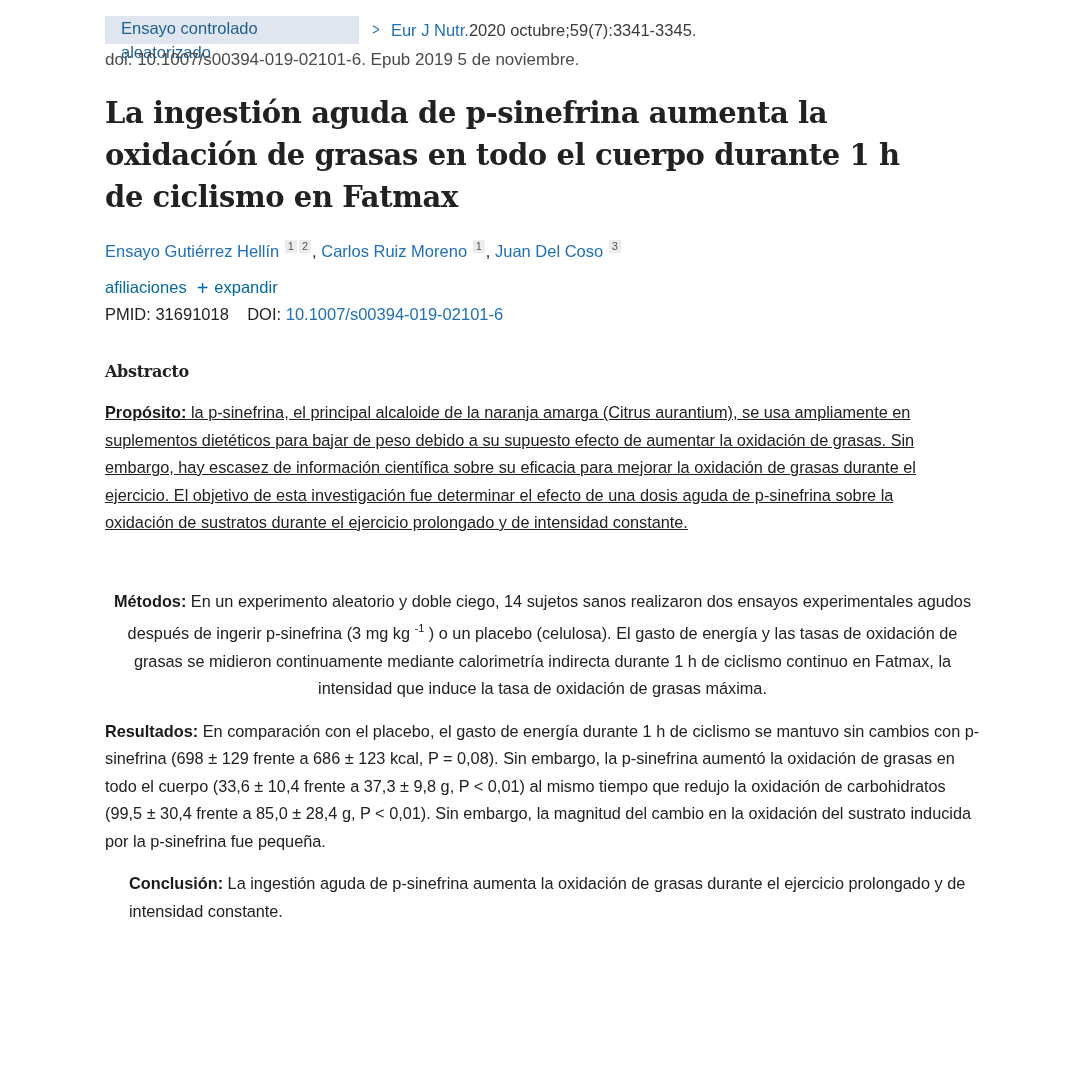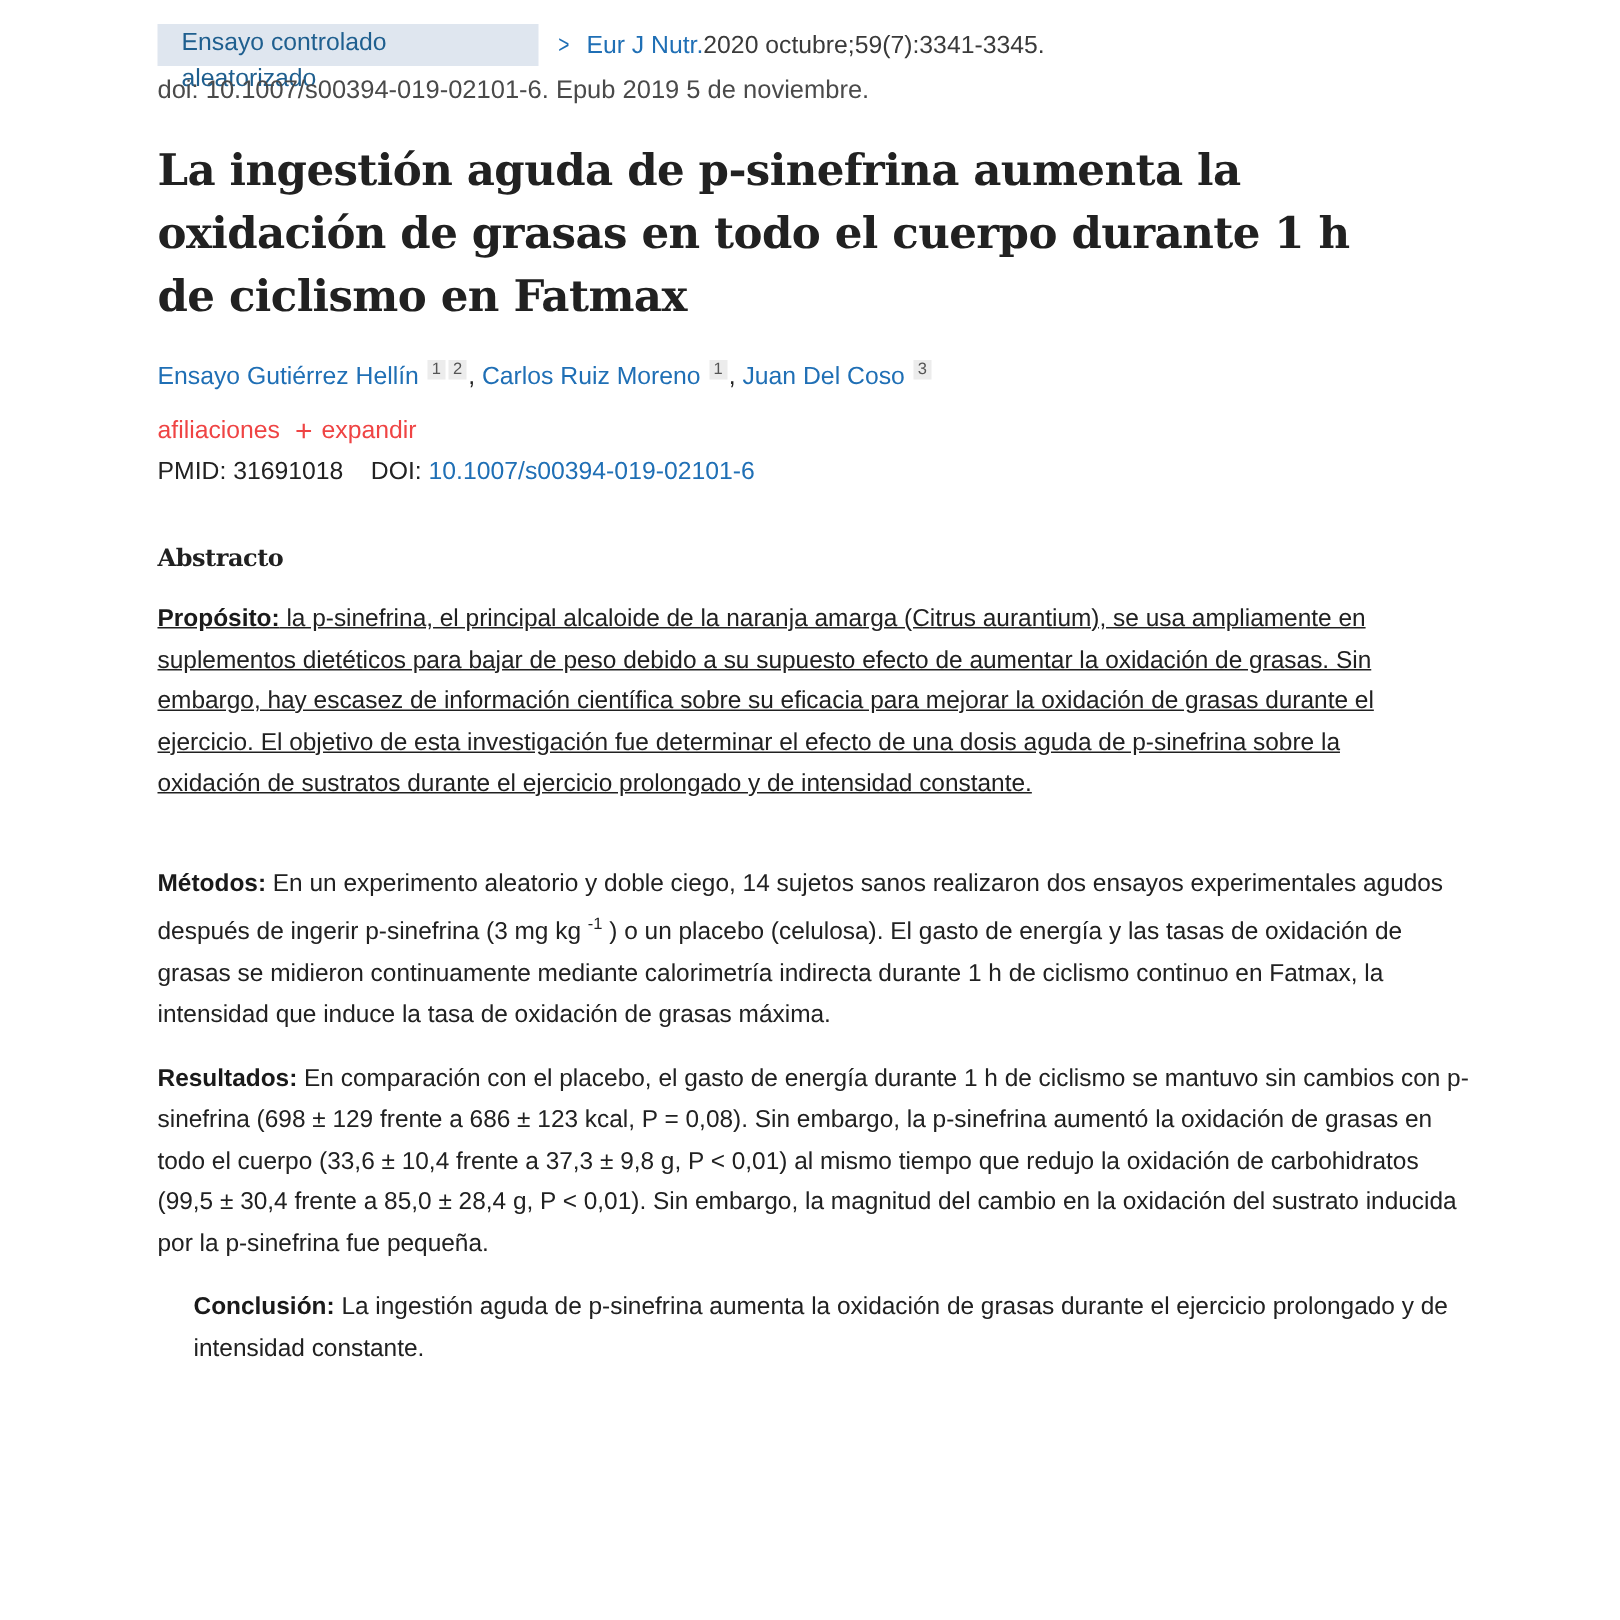--- a/index.html
+++ b/index.html
@@ -22,32 +22,32 @@
     font-family: "DejaVu Serif", "Liberation Serif", serif;
     font-size: 29px; line-height: 42px; font-weight: bold; color: #212121;
     margin: 22px 0 0 0; letter-spacing: -0.4px; width: 820px;
   }
   .authors { margin-top: 22px; font-size: 16.5px; color: #1f6fb5; }
   .authors .sup {
     display: inline-block; background: #ececec; color: #555; font-size: 11px;
     padding: 0 3px; line-height: 13px; vertical-align: 7px; margin: 0 1px;
   }
   .authors .comma { color: #212121; }
-  .affil { margin-top: 17px; font-size: 16.5px; color: #ef4444; display: flex; align-items: center; text-align: right; }
+  .affil { margin-top: 17px; font-size: 16.5px; color: #0369a1; display: flex; align-items: center; text-align: right; }
   .affil .plus { font-size: 20px; margin: 0 6px 0 10px; line-height: 16px; }
   .ids { margin-top: 8px; font-size: 16.5px; color: #212121; }
   .ids .doi-link { color: #1f6fb5; margin-top: 24px; }
   h2.abstract-h {
     font-family: "DejaVu Serif", "Liberation Serif", serif;
     font-size: 16px; font-weight: bold; margin: 38px 0 0 0; color: #212121; letter-spacing: -0.3px;
   }
   .para { font-size: 16.3px; line-height: 27.5px; color: #212121; margin: 0; }
   .para b { font-weight: bold; color: #1a1a1a; }
   .p1 { margin-top: 18px; width: 820px; text-decoration: underline; }
-  .p2 { margin-top: 39px; width: 875px; }
+  .p2 { margin-top: 51px; width: 875px; text-align: center; }
   .p3 { margin-top: 15px; width: 875px; }
   .p4 { margin-top: 15px; width: 875px; margin-left: 24px; }
   .sup-inline { font-size: 11px; vertical-align: 7px; }
 </style>
 </head>
 <body>
 
 <div class="page">
 
   <div class="meta-row">

